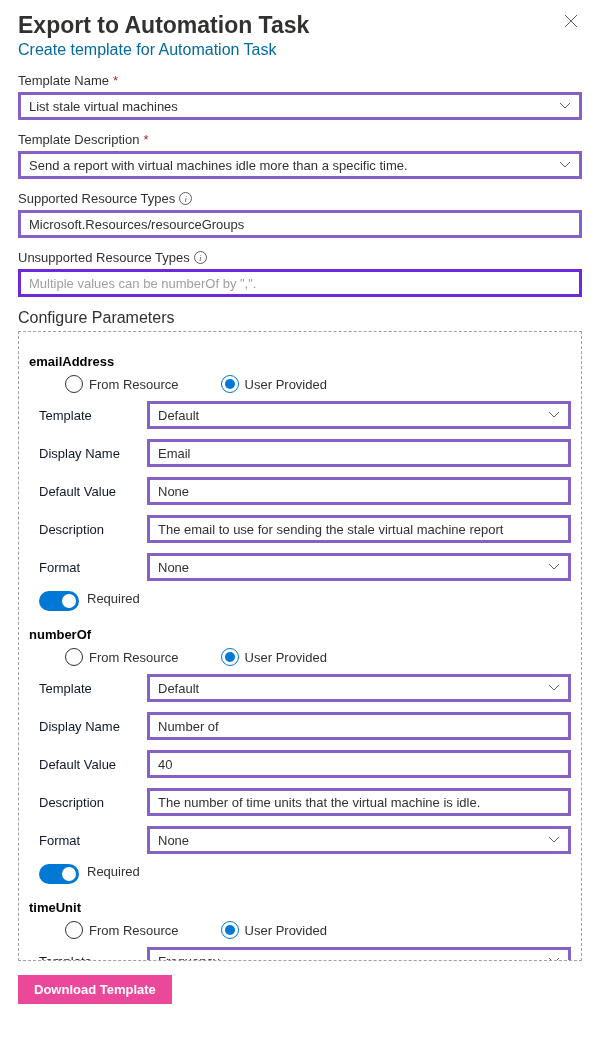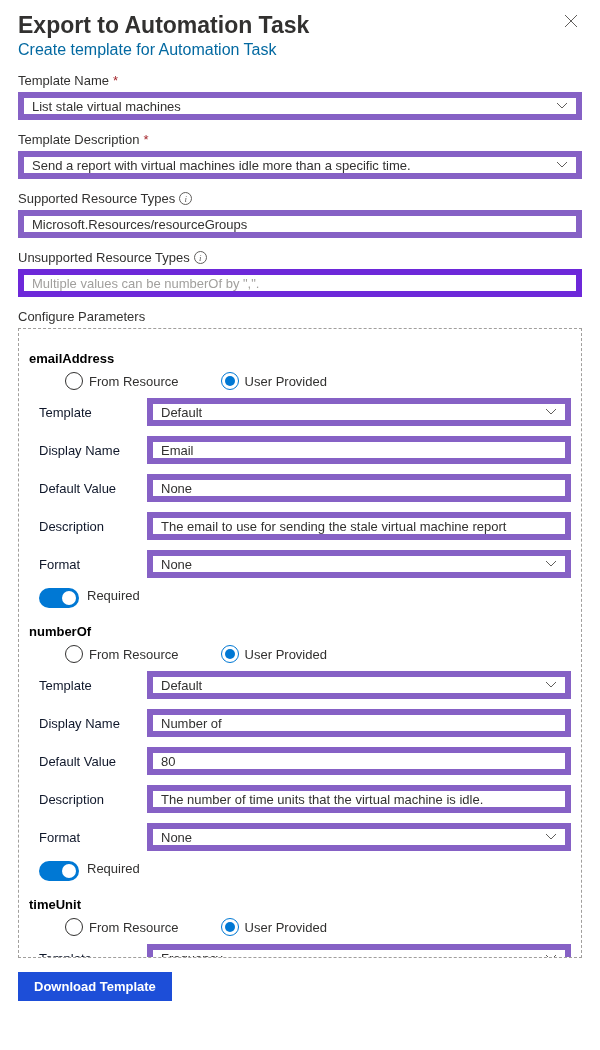--- a/index.html
+++ b/index.html
@@ -60,42 +60,42 @@
     border: 1px solid #605e5c;
     border-radius: 50%;
     font-size: 9px;
     color: #605e5c;
     font-style: italic;
     font-family: serif;
   }
   .select-like, .text-input {
     width: 100%;
     height: 28px;
-    border: 6px solid #6d28d9;
+    border: 3px solid #6d28d9;
     padding: 0 28px 0 8px;
     font-size: 13px;
     background: #fff;
     display: flex;
     align-items: center;
     position: relative;
     color: #323130;
   }
   .select-like.purple, .text-input.purple {
     border-color: #8661c5;
   }
   .select-like .chevron {
     position: absolute;
     right: 8px;
     top: 50%;
     transform: translateY(-50%);
   }
   .chevron svg { display: block; }
   .placeholder { color: #a19f9d; }
   .params-label {
-    font-size: 13px;
+    font-size: 16px;
     color: #323130;
     margin: 8px 0 4px 0;
   }
   .params-box {
     border: 1px dashed #a19f9d;
     padding: 6px 10px 8px 10px;
     max-height: 630px;
     overflow: hidden;
   }
   .param-block { margin-bottom: 10px; }
@@ -167,21 +167,21 @@
     width: 14px;
     height: 14px;
     border-radius: 50%;
     background: #fff;
     position: absolute;
     top: 3px;
     right: 3px;
   }
   .download-btn {
     margin-top: 14px;
-    background: #1d4ed8;
+    background: #ec4899;
     color: #fff;
     border: none;
     padding: 7px 16px;
     font-size: 13px;
     font-weight: 600;
     cursor: pointer;
   }
 </style>
 </head>
 <body>
@@ -355,21 +355,21 @@
     <div class="form-row-input">
       <div class="text-input purple">
         <span>Number of</span>
       </div>
     </div>
   </div>
         <div class="form-row">
     <div class="form-row-label">Default Value</div>
     <div class="form-row-input">
       <div class="text-input purple">
-        <span>80</span>
+        <span>40</span>
       </div>
     </div>
   </div>
         <div class="form-row">
     <div class="form-row-label">Description</div>
     <div class="form-row-input">
       <div class="text-input purple">
         <span>The number of time units that the virtual machine is idle.</span>
       </div>
     </div>

